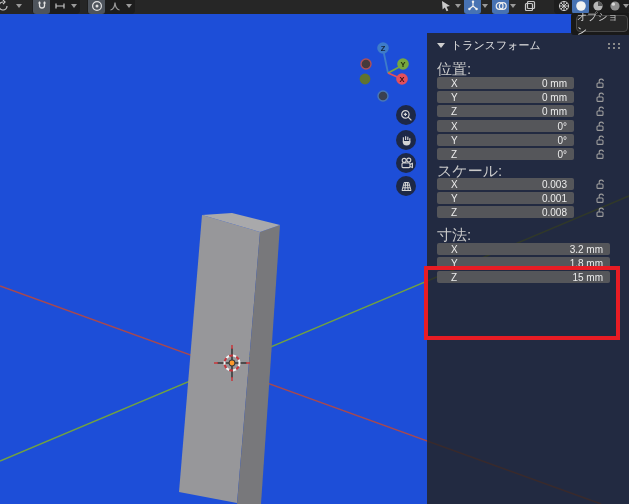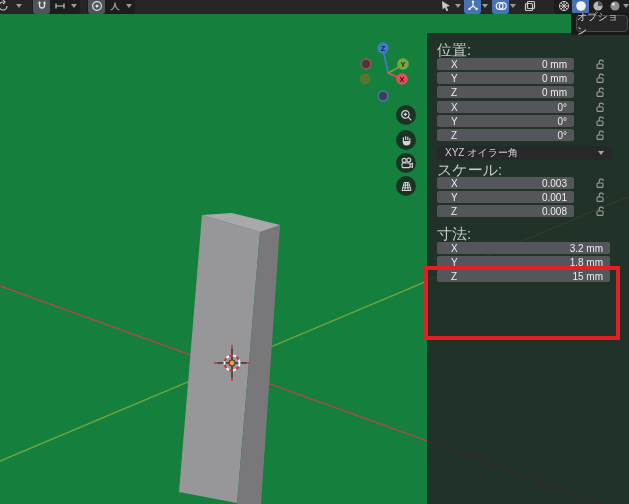--- a/index.html
+++ b/index.html
@@ -1,18 +1,18 @@
 <!DOCTYPE html>
 <html><head>
 <meta charset="utf-8">
 <style>
   html,body{margin:0;padding:0;background:#000;}
   .page{position:relative;width:629px;height:504px;overflow:hidden;
         font-family:"Liberation Sans","DejaVu Sans",sans-serif;
-        background:#15803d;}
+        background:#1d4ed8;}
   
   .hdr{position:absolute;left:0;top:0;width:629px;height:14px;background:#262626;z-index:6;}
   .grp{position:absolute;top:-6px;height:20px;background:#1d1d1d;border-radius:4px;}
   .ibtn{position:absolute;top:-6px;height:20px;width:17px;border-radius:3px;
         display:flex;align-items:flex-end;justify-content:center;padding-bottom:2px;box-sizing:border-box;}
   .ibtn.pressed{background:#4e545c;}
   .ibtn.blue{background:#4772b3;}
   .chev{position:absolute;top:4px;width:0;height:0;border-left:3px solid transparent;
         border-right:3px solid transparent;border-top:4px solid #9a9a9a;}
   .ibtn svg{display:block;}
@@ -224,20 +224,25 @@
         <path d="M10 7.4 l2.4 -1 v4 l-2.4 -1"></path>
     </svg>
   </div>
   <div class="navbtn" style="top:176px">
     <svg width="13" height="13" viewBox="0 0 13 13" fill="none" stroke="#d4d4d4" stroke-width="1">
       <path d="M2 10.5 L4.2 2.5 H8.8 L11 10.5 Z M5.7 2.5 L4.8 10.5 M7.3 2.5 L8.2 10.5 M3.5 5.2 h6 M2.8 7.8 h7.4"></path>
     </svg>
   </div>
 
   <div class="panel">
+    <div class="p-header">
+      <span class="p-chev"></span>
+      <span>トランスフォーム</span>
+      <span class="grip"></span>
+    </div>
 
     <div class="sec-label ml8">位置:</div>
     <div class="rows">
       <div class="prow">
         <div class="field">
           <span>X</span>
           <span class="val">0 mm</span>
         </div>
         <div class="lockb">
           <svg width="12" height="12" viewBox="0 0 12 12" fill="none" stroke="#9b9b9b" stroke-width="1.1">
@@ -304,24 +309,20 @@
         </div>
         <div class="lockb">
           <svg width="12" height="12" viewBox="0 0 12 12" fill="none" stroke="#9b9b9b" stroke-width="1.1">
               <path d="M5.2 6 V4.4 a2.1 2.1 0 0 1 4.2 -0.4"></path>
               <rect x="3" y="6" width="6" height="4.4" rx="1"></rect>
             </svg>
         </div>
       </div>
     </div>
 
-    <div class="ddown">
-      <span>XYZ オイラー角</span>
-      <span class="dchev"></span>
-    </div>
 
     <div class="sec-label ml6">スケール:</div>
     <div class="rows t3">
       <div class="prow">
         <div class="field">
           <span>X</span>
           <span class="val">0.003</span>
         </div>
         <div class="lockb">
           <svg width="12" height="12" viewBox="0 0 12 12" fill="none" stroke="#9b9b9b" stroke-width="1.1">

